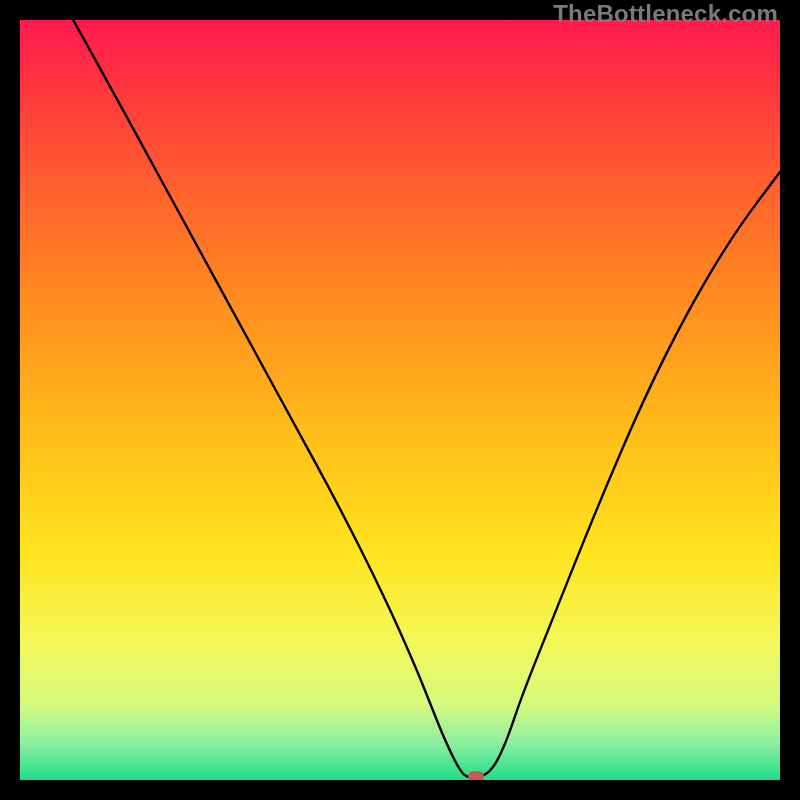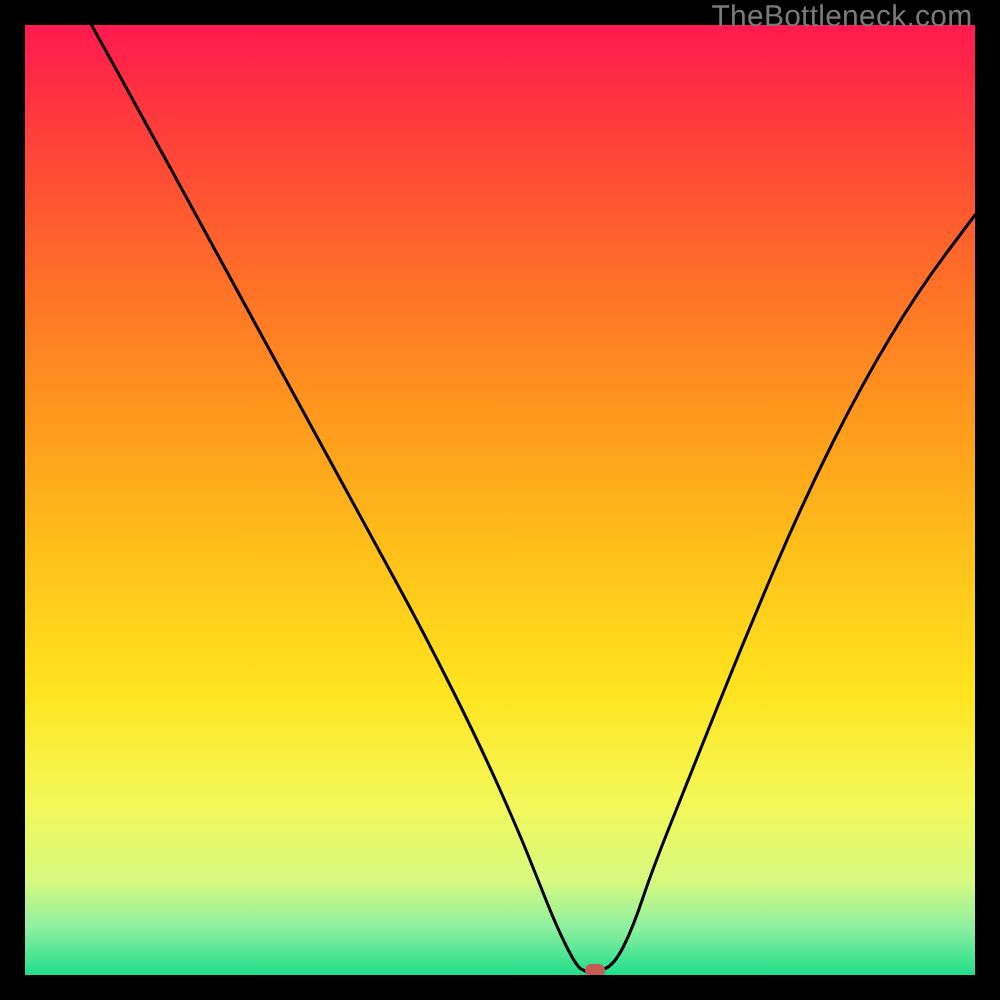--- a/index.html
+++ b/index.html
@@ -22,21 +22,21 @@
     left: 20px;
     top: 20px;
     width: 760px;
     height: 760px;
   }
   .watermark {
     position: absolute;
     top: 0px;
     right: 22px;
     font-size: 24px;
-    font-weight: 400;
+    font-weight: 700;
     color: #7a7a7a;
     letter-spacing: 0.2px;
     text-align: left;
   }
 </style>
 </head>
 <body>
 
 <div class="frame">
   <svg class="plot" width="760" height="760" viewBox="0 0 760 760">

